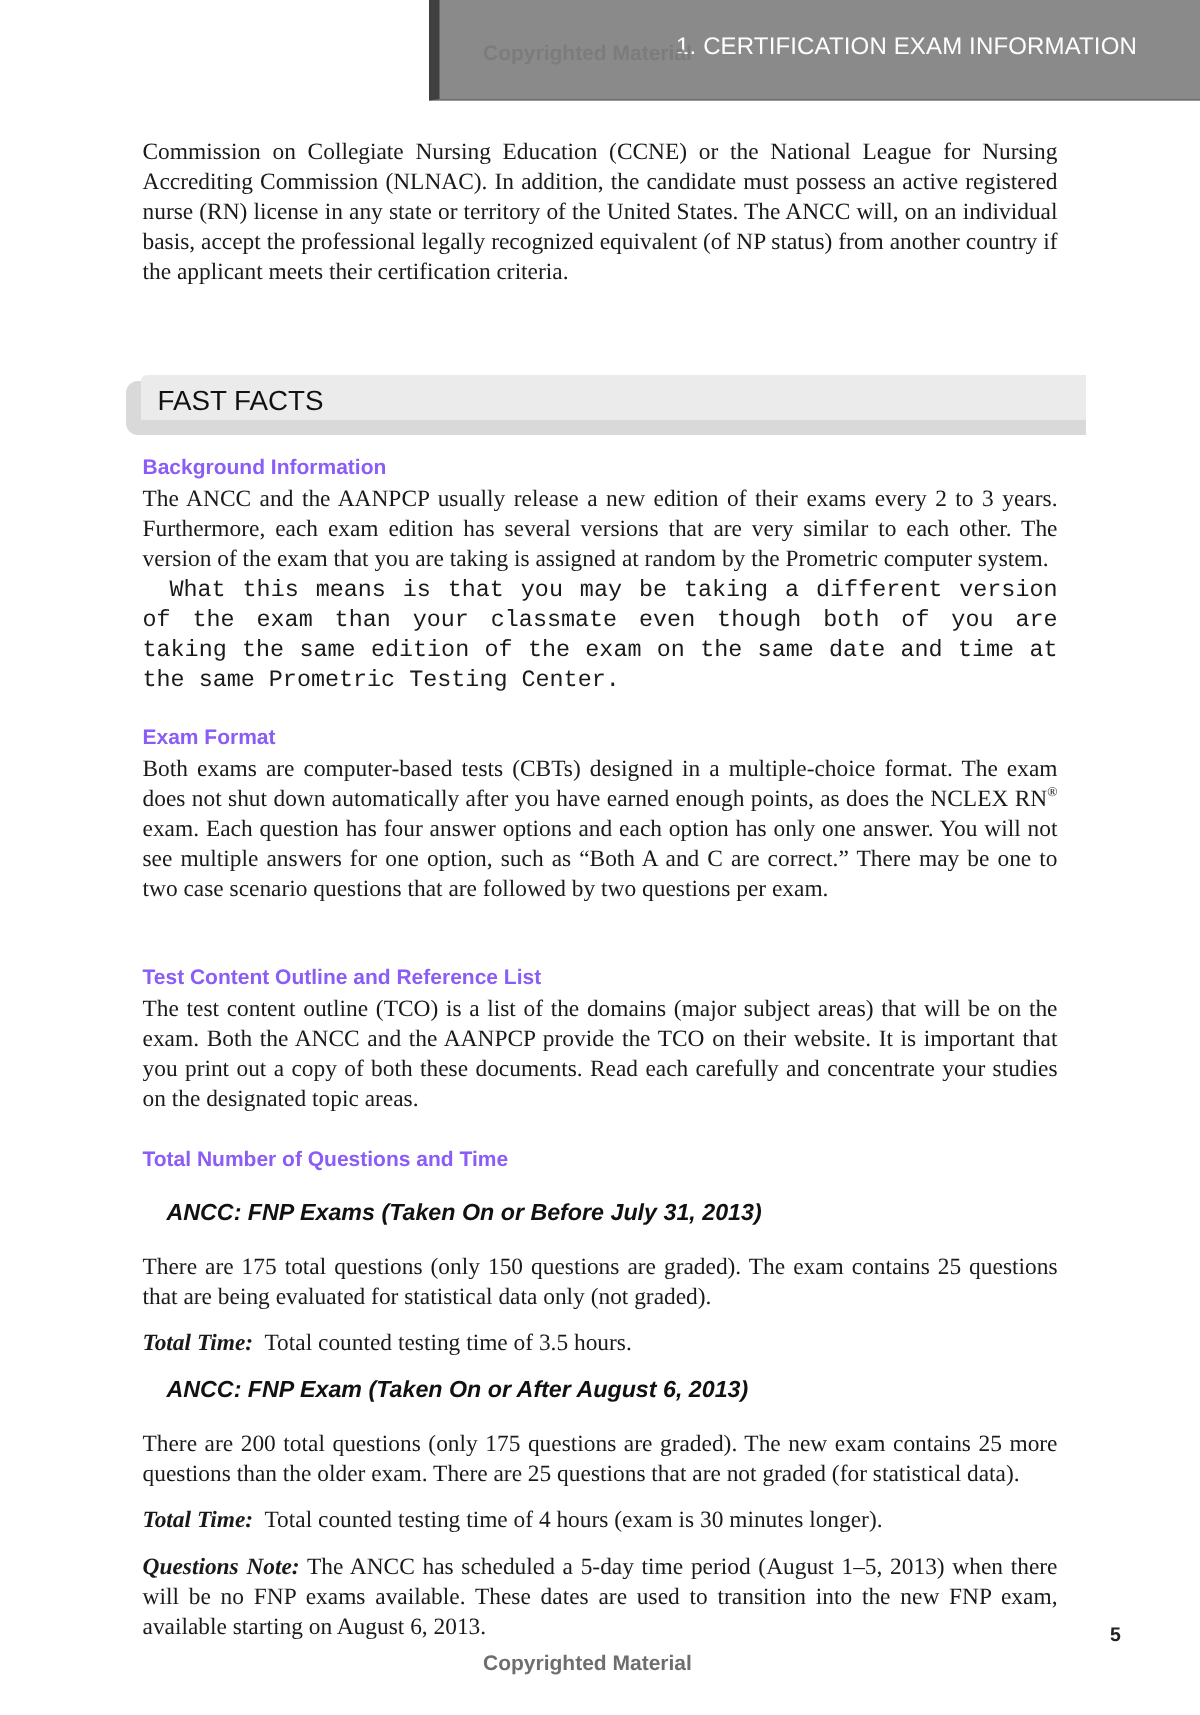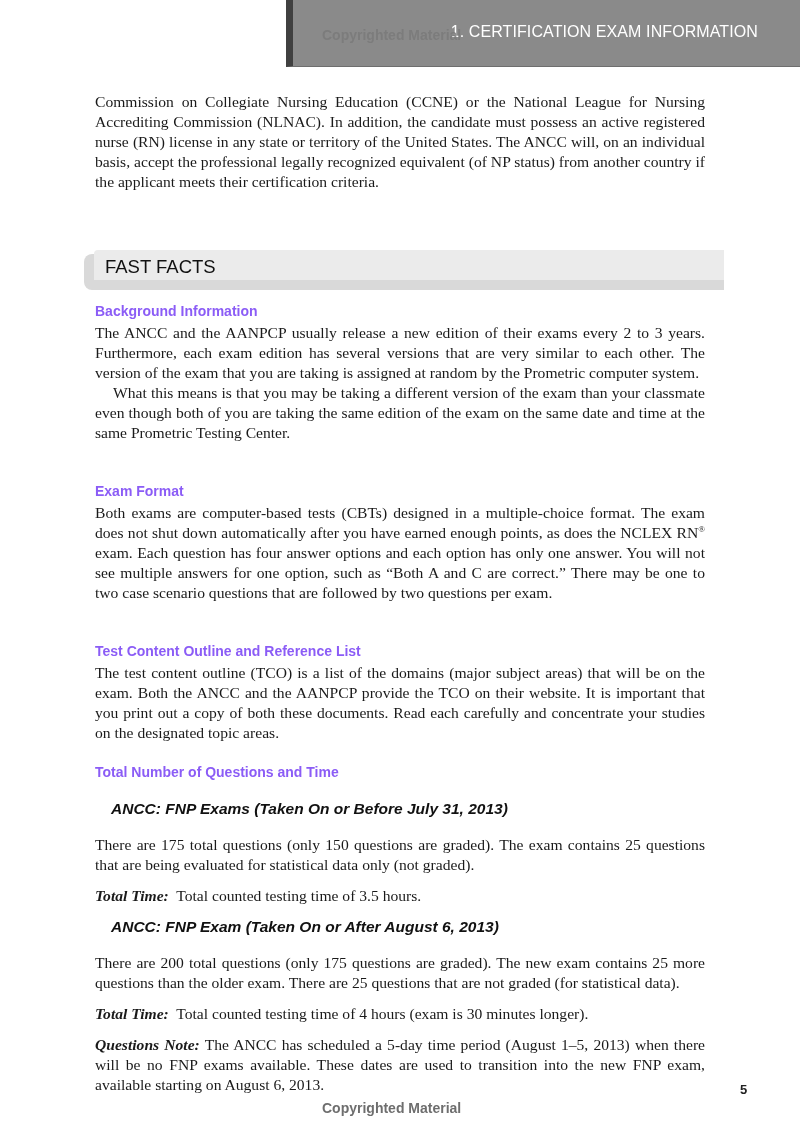--- a/index.html
+++ b/index.html
@@ -19,21 +19,21 @@
     .watermark-top {
       position: absolute; left: 322px; top: 27px;
       font-family: "Liberation Sans", "DejaVu Sans", sans-serif; font-weight: bold; font-size: 14px;
       color: #7a7a7a; opacity: 0.85;
     }
     .content { position: absolute; left: 95px; width: 610px; }
     .p {
       font-family: "Liberation Serif", "DejaVu Serif", serif; font-size: 15.6px; line-height: 20px;
       text-align: justify; margin: 0; hyphens: manual;
     }
-    .indent { text-indent: 18px; }
+    .indent { text-indent: 18px; font-family: Liberation Mono, monospace; }
     .fast-facts-box {
       position: absolute; left: 84px; top: 250px; width: 640px; height: 40px;
     }
     .ff-shadow {
       position: absolute; left: 0; top: 4px; right: 0; height: 36px;
       background: #d9d9d9; border-radius: 8px 0 0 8px;
     }
     .ff-main {
       position: absolute; left: 10px; top: 0; right: 0; height: 30px; background: #ebebeb;
       border-radius: 4px 0 0 0;

